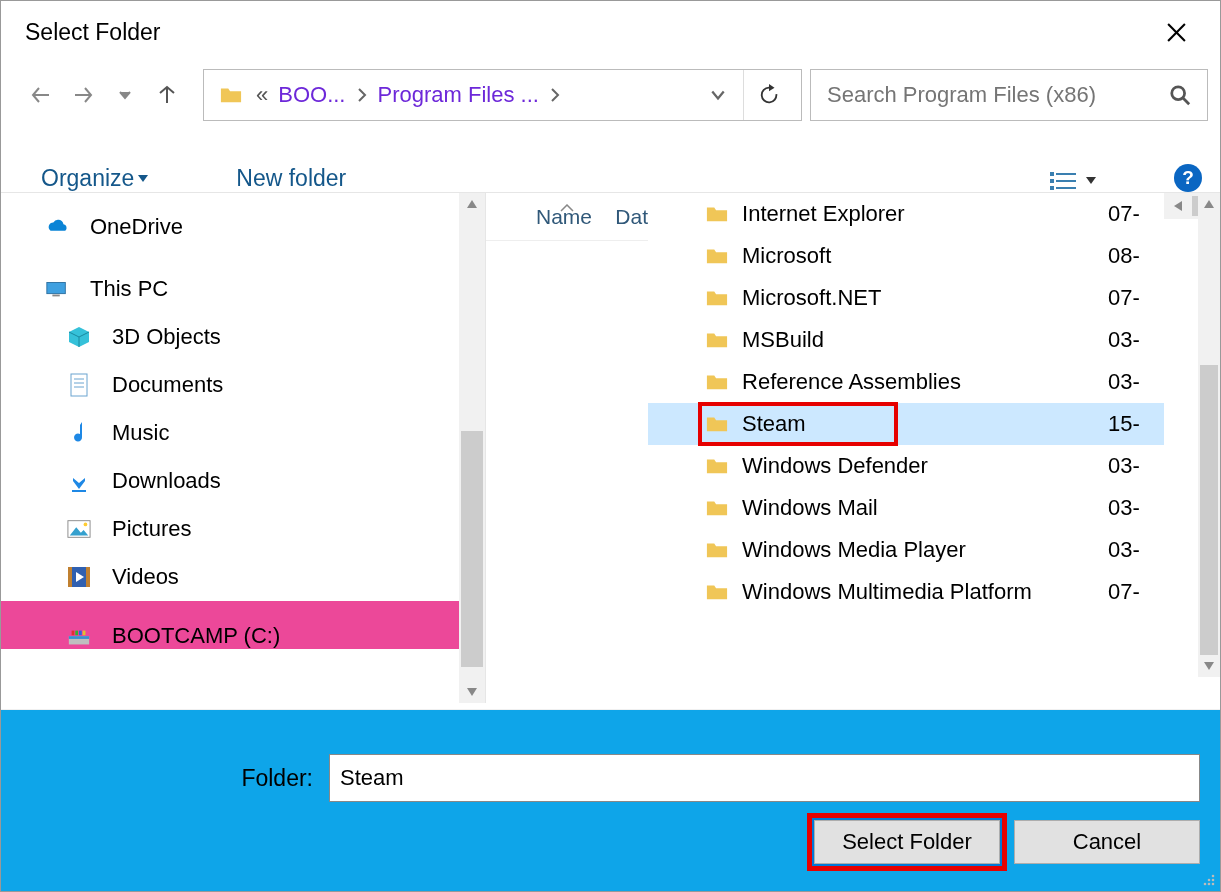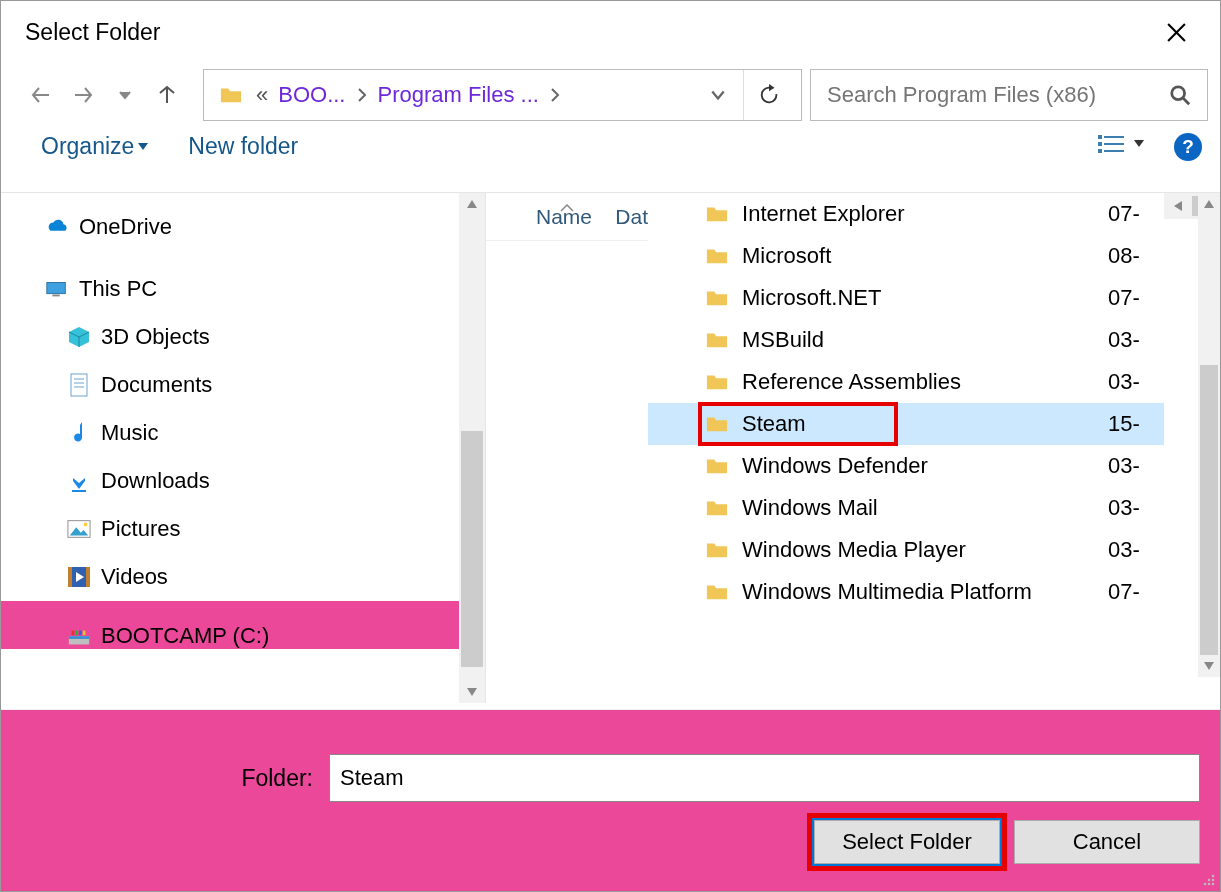--- a/index.html
+++ b/index.html
@@ -22,31 +22,31 @@
 .bc-seg { font-size: 22px; color: #6d28d9; padding: 0 4px; }
 .bc-sep { padding: 0 6px; display: flex; align-items: center; }
 .addr-spacer { flex: 1; }
 .addr-chevron, .addr-refresh { width: 50px; height: 50px; display: flex; align-items: center; justify-content: center; }
 .addr-refresh { border-left: 1px solid #ddd; }
 
 .searchbox { width: 398px; border: 1px solid #bbb; height: 52px; display: flex; align-items: center; padding: 0 16px; }
 .searchbox input { border: none; outline: none; flex: 1; font-size: 22px; color: #8b5cf6; height: 100%; background: transparent; }
 .searchbox .search-ic { width: 22px; height: 22px; }
 
-.toolbar { display: flex; align-items: flex-start; height: 60px; padding: 0 18px 0 40px; border-bottom: 1px solid #e6e6e6; }
+.toolbar { display: flex; align-items: flex-end; height: 60px; padding: 0 18px 0 40px; border-bottom: 1px solid #e6e6e6; gap: 48px; }
 .tb-link { font-size: 23px; color: #14578a; display: flex; align-items: center; gap: 4px; margin-right: 40px; }
 .tb-link .caret { width: 10px; }
 .tb-spacer { flex: 1; }
 .tb-view { display: flex; align-items: center; gap: 8px; margin-right: 30px; }
 .tb-help { width: 28px; height: 28px; border-radius: 50%; background: #0a66c2; color: #fff; display: flex; align-items: center; justify-content: center; font-size: 19px; font-weight: bold; }
 
 .body-split { display: flex; height: 510px; }
 .tree { width: 484px; position: relative; overflow: hidden; }
 .tree-inner { padding-top: 10px; }
-.tree-item { display: flex; align-items: center; height: 48px; font-size: 22px; gap: 10px; }
+.tree-item { display: flex; align-items: center; height: 48px; font-size: 22px; gap: 21px; }
 .tree-item.l1 { padding-left: 44px; }
 .tree-item.l2 { padding-left: 66px; }
 .tree-item.sel { background: #ec4899; align-items: flex-end; }
 .tree-ic { width: 24px; height: 22px; display: flex; align-items: center; justify-content: center; }
 .tree-scroll { position: absolute; right: 0; top: 0; bottom: 0; width: 26px; background: #f1f1f1; display: flex; flex-direction: column; align-items: center; }
 .tree-scroll .arrow { height: 22px; display: flex; align-items: center; justify-content: center; width: 100%; }
 .tree-scroll .track { flex: 1; width: 100%; position: relative; }
 .tree-scroll .thumb { position: absolute; left: 2px; right: 2px; top: 216px; height: 236px; background: #ccc; }
 
 .vsep { width: 1px; background: #e6e6e6; }
@@ -67,21 +67,21 @@
 .fl-hscroll { height: 26px; background: #f1f1f1; display: flex; align-items: center; }
 .fl-hscroll .arrow { width: 28px; display: flex; align-items: center; justify-content: center; height: 100%; }
 .fl-hscroll .track { flex: 1; height: 100%; position: relative; }
 .fl-hscroll .thumb { position: absolute; top: 3px; bottom: 3px; left: 0; width: 580px; background: #ccc; }
 
 .fl-vscroll { position: absolute; right: 0; top: 0; bottom: 26px; width: 22px; background: #f1f1f1; display: flex; flex-direction: column; align-items: center; }
 .fl-vscroll .arrow { height: 22px; width: 100%; display: flex; align-items: center; justify-content: center; }
 .fl-vscroll .track { flex: 1; width: 100%; position: relative; }
 .fl-vscroll .thumb { position: absolute; left: 2px; right: 2px; top: 150px; height: 290px; background: #ccc; }
 
-.footer { position: absolute; left: 0; right: 0; bottom: 0; height: 182px; background: #ec4899; border-top: 1px solid #f0f0f0; }
+.footer { position: absolute; left: 0; right: 0; bottom: 0; height: 182px; background: #0ea5e9; border-top: 1px solid #f0f0f0; }
 .folder-row { display: flex; align-items: center; padding: 44px 20px 10px 20px; gap: 8px; }
 .folder-row label { font-size: 23px; width: 300px; text-align: right; padding-right: 8px; }
 .folder-row input { flex: 1; height: 48px; border: 1px solid #888; font-size: 22px; padding: 0 10px; outline: none; }
 .btn-row { display: flex; justify-content: flex-end; gap: 14px; padding: 8px 20px; }
 .btn { width: 186px; height: 44px; border: 1px solid #adadad; background: #e1e1e1; font-size: 22px; display: flex; align-items: center; justify-content: center; }
 .btn.primary-hl { position: relative; background: #e1e1e1; outline: 2px solid #0078d7; }
 .btn.primary-hl::before { content: ""; position: absolute; inset: -8px; border: 5px solid #e60000; pointer-events: none; }
 .resize-grip { position: absolute; right: 4px; bottom: 4px; width: 16px; height: 16px; }
 
 .folder-svg { fill: #f0c657; }

